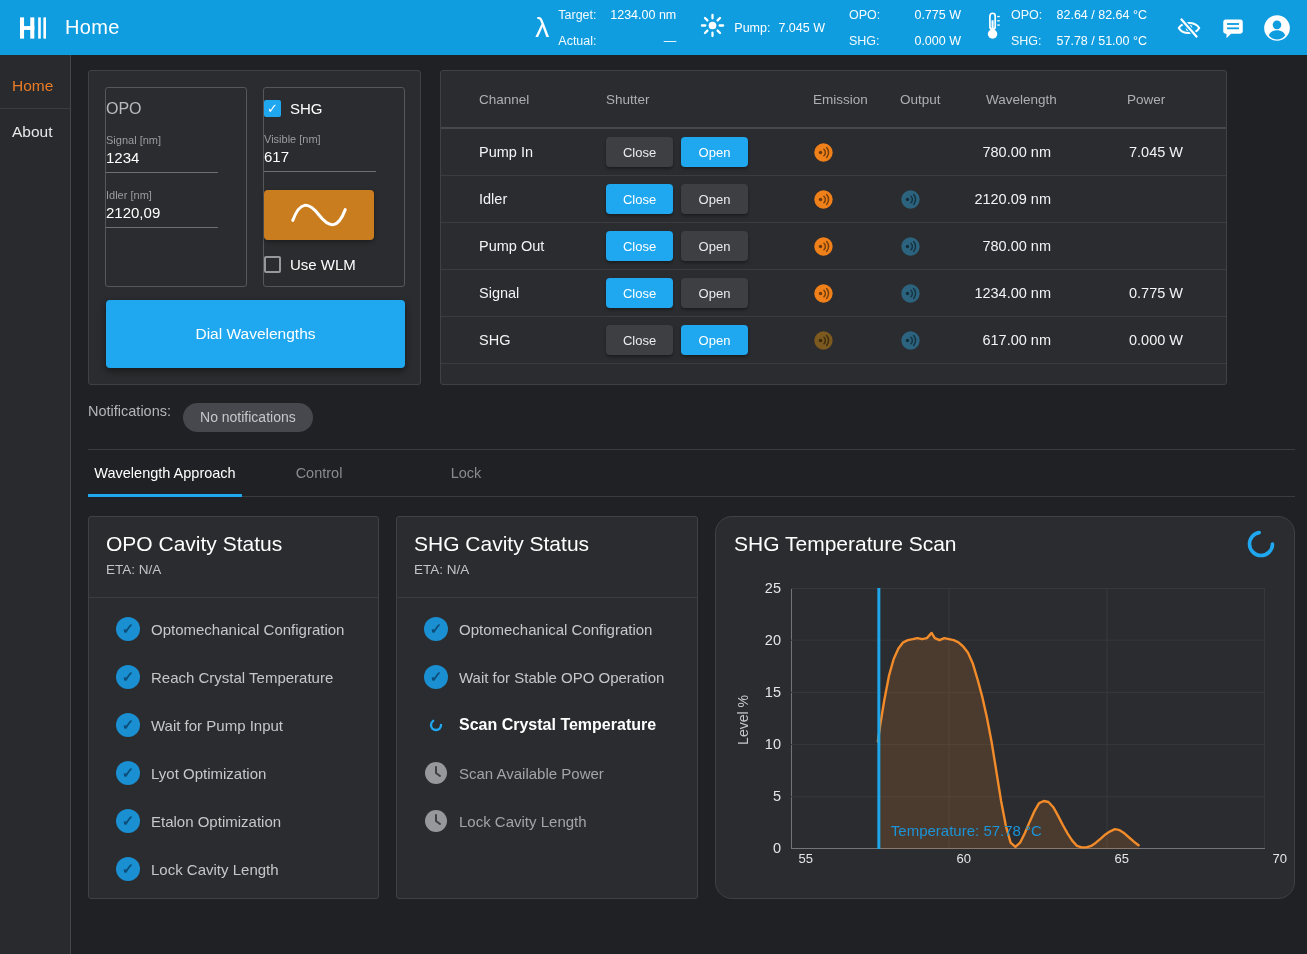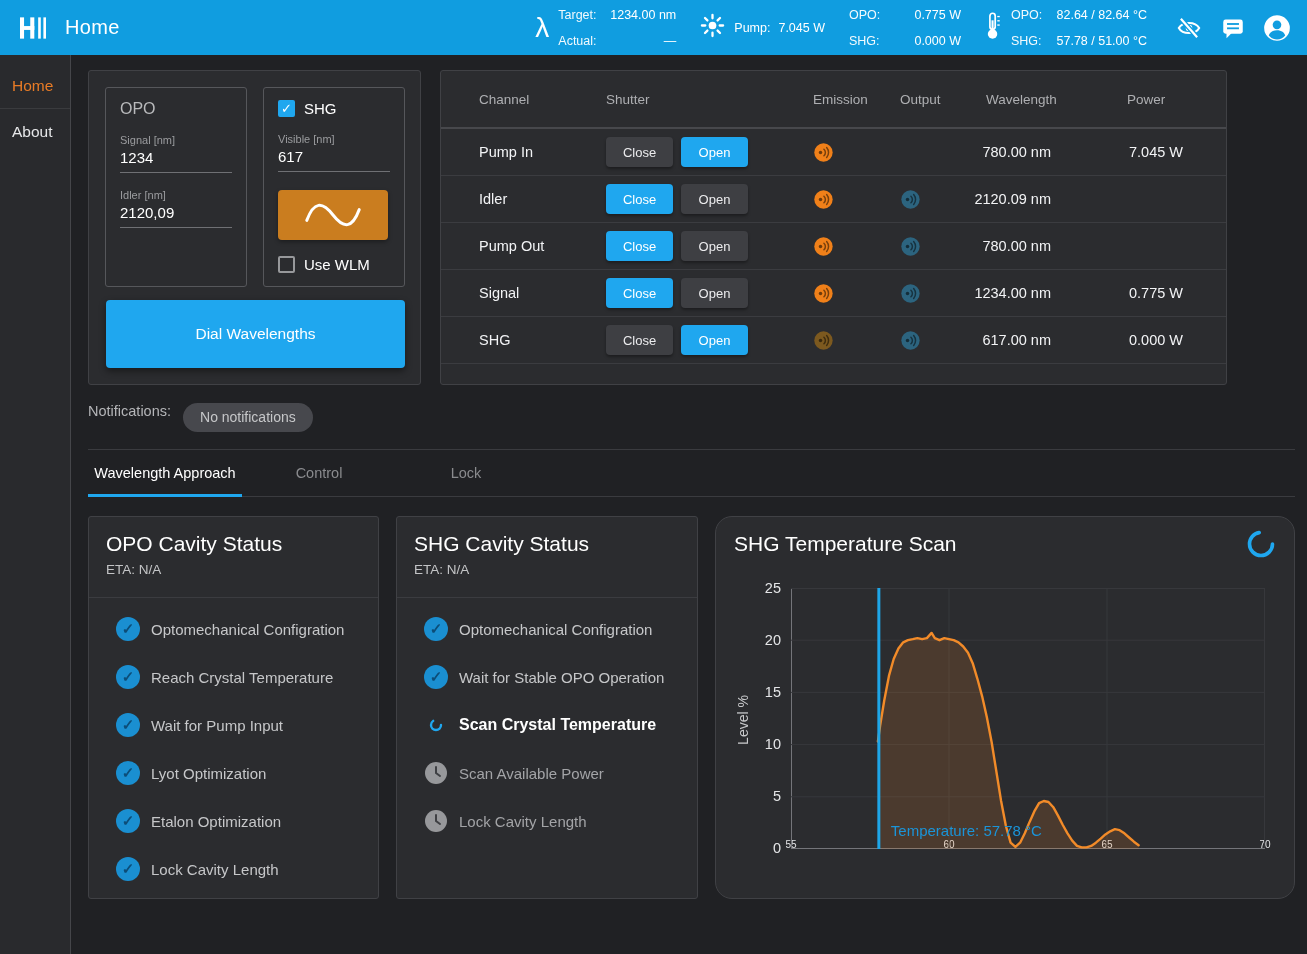--- a/index.html
+++ b/index.html
@@ -34,21 +34,21 @@
                font-size:15.5px; color:#e6e7e9; cursor:pointer; }
   .side-item.active { color:#e87b26; }
   .side-item.first { border-bottom:1px solid #3a3b3e; }
 
   
   .card { position:absolute; background:#2b2c2f; border:1px solid #404145; border-radius:3px; }
 
   
   .card-controls { left:88px; top:70px; width:333px; height:315px; }
   .panel { position:absolute; top:16px; width:142px; height:200px;
-           border:1px solid #56575b; border-radius:3px; padding:12px 14px; }
+           border:1px solid #56575b; border-radius:3px; padding:12px 0; }
   .panel.opo { left:16px; }
   .panel.shg { left:174px; }
   .panel-title { font-size:16px; color:#b9babc; }
   .fld-label { margin-top:16px; font-size:11px; color:#9b9c9f; }
   .fld-input { display:block; width:112px; background:transparent; border:none; outline:none;
                border-bottom:1px solid #6f7074; color:#fff; font-size:15px;
                font-family:"Liberation Sans",sans-serif; padding:3px 0 6px; }
   .chkrow { display:flex; align-items:center; gap:9px; cursor:pointer; }
   .chk { width:17px; height:17px; border:2px solid #97989b; border-radius:2px;
          display:flex; align-items:center; justify-content:center;
@@ -124,21 +124,21 @@
   
   .chart-head { padding:12px 18px 0; display:flex; }
   .chart-spinner { margin-left:auto; }
   .spin { animation:rot 1.1s linear infinite; transform-origin:50% 50%; }
   @keyframes rot { to { transform:rotate(360deg); } }
   .plot-wrap { position:absolute; left:75px; top:71px; width:474px; height:261px; }
   .plot-svg { position:absolute; inset:0; overflow:visible; }
   .marker-label { position:absolute; bottom:10px; font-size:15px; color:#1b94d8; white-space:nowrap; }
   .ylab { position:absolute; width:34px; text-align:right; right:513px; font-size:14.5px; color:#e4e5e7; line-height:16px; }
   .yl0{top:323px;} .yl1{top:271px;} .yl2{top:219px;} .yl3{top:167px;} .yl4{top:115px;} .yl5{top:63px;}
-  .xlab { position:absolute; width:44px; text-align:center; top:322px; font-size:10px; color:#e4e5e7; }
+  .xlab { position:absolute; width:44px; text-align:right; top:334px; font-size:13px; color:#e4e5e7; }
   .xl0{left:53px;} .xl1{left:211px;} .xl2{left:369px;} .xl3{left:527px;}
   .axis-title { position:absolute; left:-13px; top:195px; width:80px; text-align:center;
                 font-size:14px; color:#c7c8ca; transform:rotate(-90deg); }
 </style>
 </head>
 <body>
 
 <div class="app">
 
   <header class="topbar">

